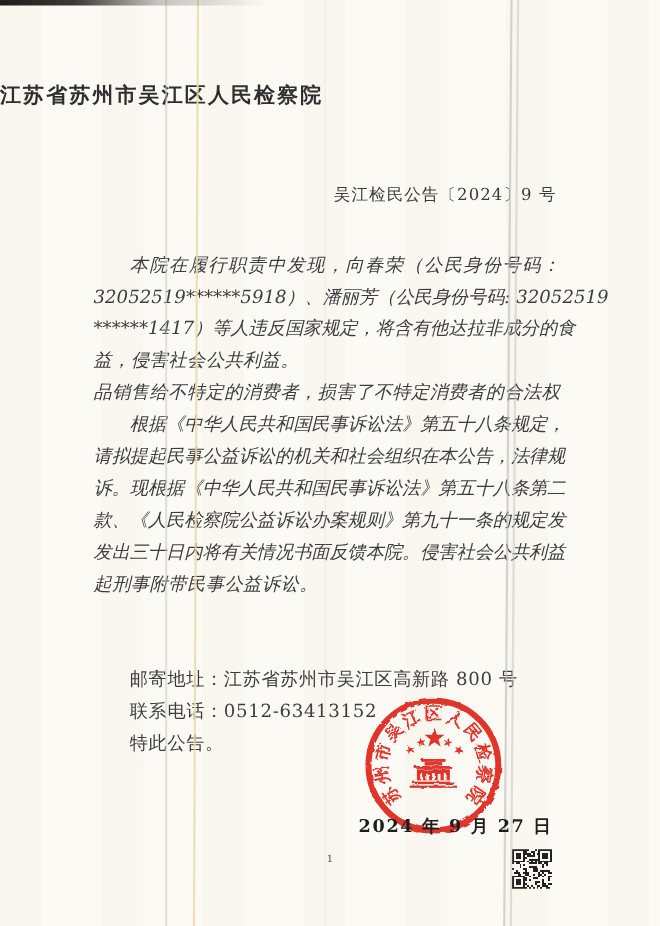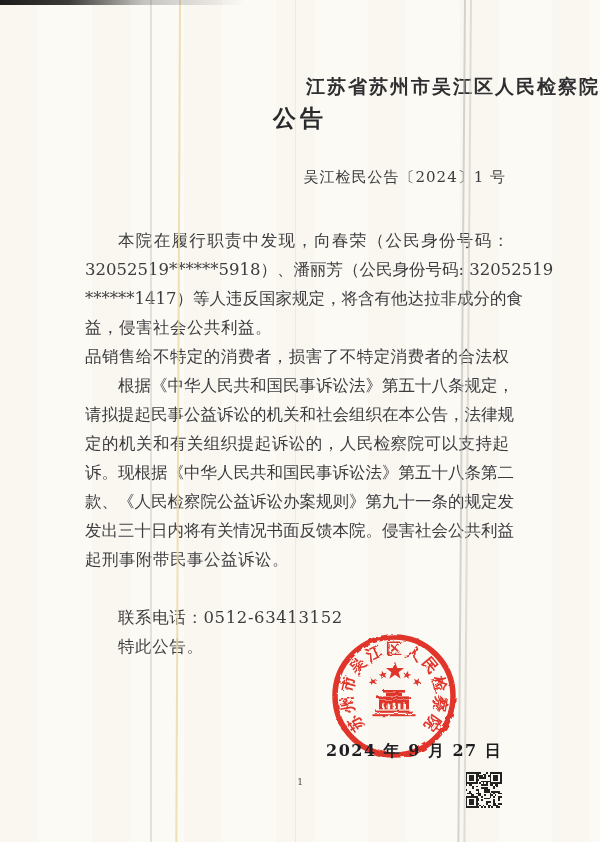--- a/index.html
+++ b/index.html
@@ -13,28 +13,28 @@
   
   .top-smudge{position:absolute;top:0;left:0;width:245px;height:5px;z-index:11;
     background:linear-gradient(to right,#1c1c1c 0%,#3c3b39 28%,rgba(110,110,108,.4) 58%,rgba(200,200,198,0) 100%);}
   .vline{position:absolute;top:0;height:842px;z-index:9;}
   .vl1{left:150px;width:1.5px;background:#c9c7c2;opacity:.5;}
   .vl2{left:179px;width:2px;background:#ecd9a8;opacity:.85;transform:rotate(.25deg);transform-origin:top center;}
   .vl3{left:295px;width:1px;background:#d8d6d0;opacity:.38;}
   .vl4{left:464px;width:2px;background:#bdbbb6;opacity:.62;transform:rotate(.45deg);transform-origin:top center;}
   .vl5{left:470px;width:1.5px;background:#c8c6c1;opacity:.55;transform:rotate(.45deg);transform-origin:top center;}
 
-  .org-title{position:absolute;top:74px;left:0;width:600px;text-align:right;
+  .org-title{position:absolute;top:74px;left:0;width:600px;text-align:left;
     font-size:19px;font-weight:600;letter-spacing:2px;color:#2f2f31;z-index:2;}
   .doc-type{position:absolute;top:103px;left:0;width:600px;text-align:center;
     font-size:23px;font-weight:700;letter-spacing:4px;color:#2a2a2c;z-index:2;}
   .doc-number{position:absolute;top:168px;left:0;width:506px;text-align:right;
     font-size:15px;letter-spacing:1px;color:#3a3a3c;z-index:2;}
 
-  .body-block{position:absolute;top:226px;left:85px;width:424px;z-index:2;}
+  .body-block{position:absolute;top:226px;left:85px;width:424px;z-index:2;font-style:italic;}
   .line{height:29px;line-height:29px;font-size:16.5px;color:#3d3d40;
     text-align:justify;text-align-last:justify;white-space:nowrap;}
   .line.indent{padding-left:33px;}
   .line.last{text-align-last:left;letter-spacing:.5px;}
 
   .extras-block{position:absolute;top:603px;left:85px;width:424px;z-index:2;}
   .extras-block .line{text-align-last:left;letter-spacing:.6px;}
 
   .seal{position:absolute;left:330px;top:632px;width:128px;height:128px;z-index:5;
     mix-blend-mode:multiply;opacity:.93;}
@@ -50,39 +50,38 @@
 <div class="page">
 
   <div class="top-smudge"></div>
   <div class="vline vl1"></div>
   <div class="vline vl2"></div>
   <div class="vline vl3"></div>
   <div class="vline vl4"></div>
   <div class="vline vl5"></div>
 
   <div class="org-title">江苏省苏州市吴江区人民检察院</div>
-  <div class="doc-type">公告</div>
-  <div class="doc-number">吴江检民公告〔2024〕1 号</div>
+  <div class="doc-number">吴江检民公告〔2024〕9 号</div>
 
   <div class="body-block">
       <div class="line indent">本院在履行职责中发现，向春荣（公民身份号码：</div>
       <div class="line">32052519******5918）、潘丽芳（公民身份号码: 32052519</div>
       <div class="line">******1417）等人违反国家规定，将含有他达拉非成分的食</div>
       <div class="line last">益，侵害社会公共利益。</div>
       <div class="line">品销售给不特定的消费者，损害了不特定消费者的合法权</div>
       <div class="line indent">根据《中华人民共和国民事诉讼法》第五十八条规定，</div>
       <div class="line">请拟提起民事公益诉讼的机关和社会组织在本公告，法律规</div>
-      <div class="line">定的机关和有关组织提起诉讼的，人民检察院可以支持起</div>
       <div class="line">诉。现根据《中华人民共和国民事诉讼法》第五十八条第二</div>
       <div class="line">款、《人民检察院公益诉讼办案规则》第九十一条的规定发</div>
       <div class="line">发出三十日内将有关情况书面反馈本院。侵害社会公共利益</div>
       <div class="line last">起刑事附带民事公益诉讼。</div>
     </div>
 
   <div class="extras-block">
+    <div class="line indent">邮寄地址：江苏省苏州市吴江区高新路 800 号</div>
     <div class="line indent">联系电话：0512-63413152</div>
     <div class="line indent">特此公告。</div>
   </div>
 
   <svg class="seal" viewBox="0 0 128 128" xmlns="http://www.w3.org/2000/svg">
     <defs>
       <filter id="stamp" x="-10%" y="-10%" width="120%" height="120%">
         <feTurbulence type="fractalNoise" baseFrequency="0.14" numOctaves="2" seed="4" result="n"></feTurbulence>
         <feDisplacementMap in="SourceGraphic" in2="n" scale="3.2"></feDisplacementMap>
       </filter>

